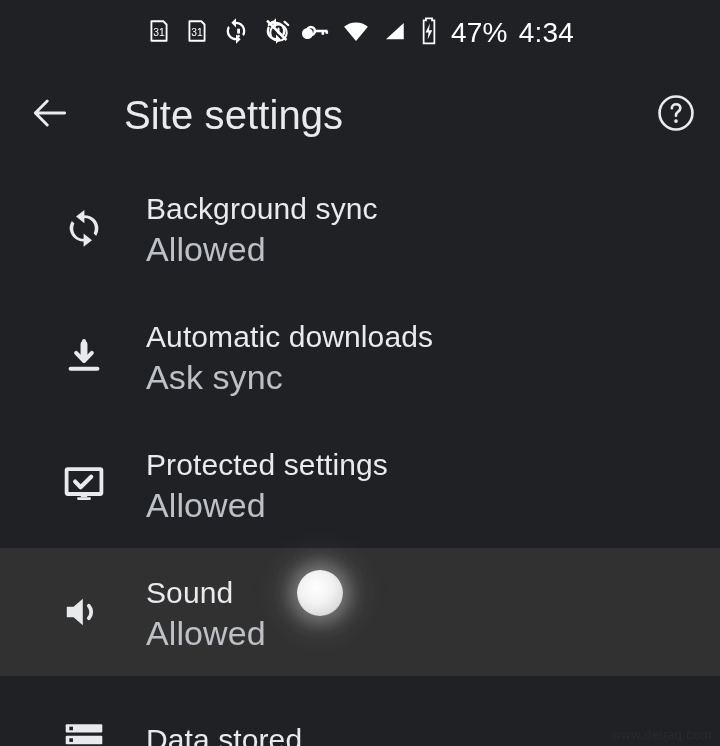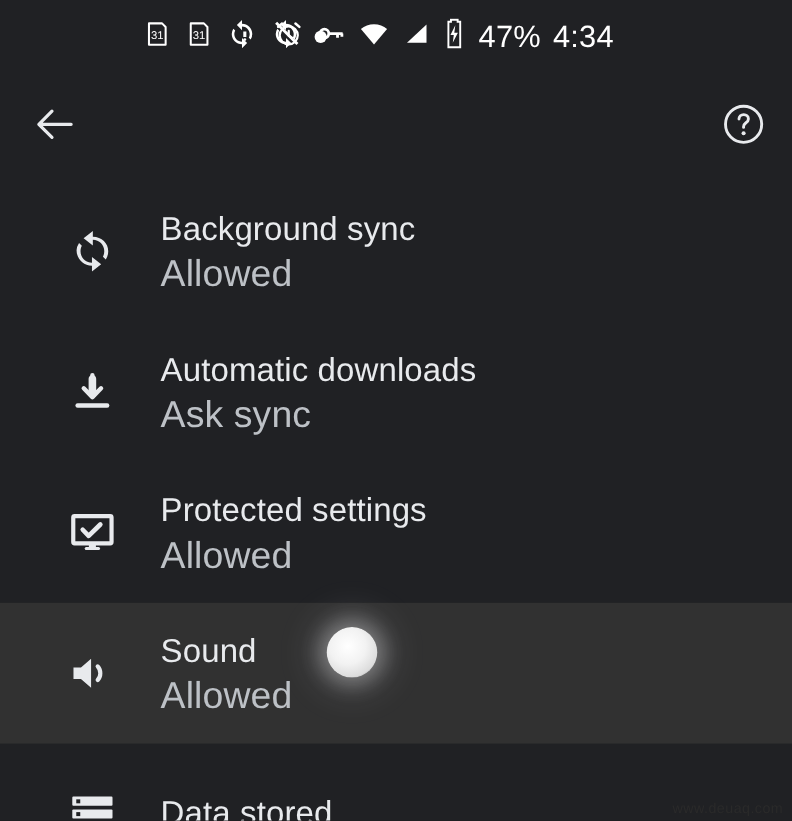--- a/index.html
+++ b/index.html
@@ -6,21 +6,21 @@
   html, body {
     width:720px; height:746px;
     background:#202124;
     font-family:"Liberation Sans", sans-serif;
     overflow:hidden;
   }
   .phone { position:relative; width:720px; height:746px; background:#202124; }
 
   
   .statusbar {
-    position:absolute; left:0; top:0; width:580px; height:66px;
+    position:absolute; left:16px; top:0; width:580px; height:66px;
     display:flex; align-items:center; color:#ffffff;
   }
   .sb-left { display:flex; align-items:center; gap:12px; margin-left:130px; }
   .sb-right { display:flex; align-items:center; gap:11px; position:absolute; right:22px; top:50%; transform:translateY(-50%); }
   .sb-ico { display:block; }
   .sb-text { font-size:28px; letter-spacing:0.2px; color:#ffffff; }
   .sb-dot { width:11px; height:11px; border-radius:50%; background:#fff; display:block; }
 
   
   .appbar { position:absolute; left:0; top:66px; width:720px; height:98px; }
@@ -153,20 +153,21 @@
 
   <div class="appbar">
     <div class="back-btn">
       <span>
         <svg width="44" height="44" viewBox="0 0 24 24">
           <path d="M20 12H4M10.5 5.5L4 12l6.5 6.5" fill="none" stroke="#e8eaed" stroke-width="1.6" stroke-linecap="round" stroke-linejoin="round"></path>
         </svg>
       </span>
     </div>
 
+    <div class="page-title">Site settings</div>
 
     <div class="help-btn">
       <span>
         <svg width="42" height="42" viewBox="0 0 24 24">
           <circle cx="12" cy="12" r="9.4" fill="none" stroke="#e8eaed" stroke-width="1.5"></circle>
           <path d="M9.6 9.3c0-1.35 1.1-2.3 2.45-2.3 1.4 0 2.45.92 2.45 2.2 0 1.05-.6 1.58-1.4 2.15-.75.55-1.12 1.0-1.12 1.9v.35" fill="none" stroke="#e8eaed" stroke-width="1.5" stroke-linecap="round"></path>
           <circle cx="12" cy="16.6" r="1.05" fill="#e8eaed"></circle>
         </svg>
       </span>
     </div>

